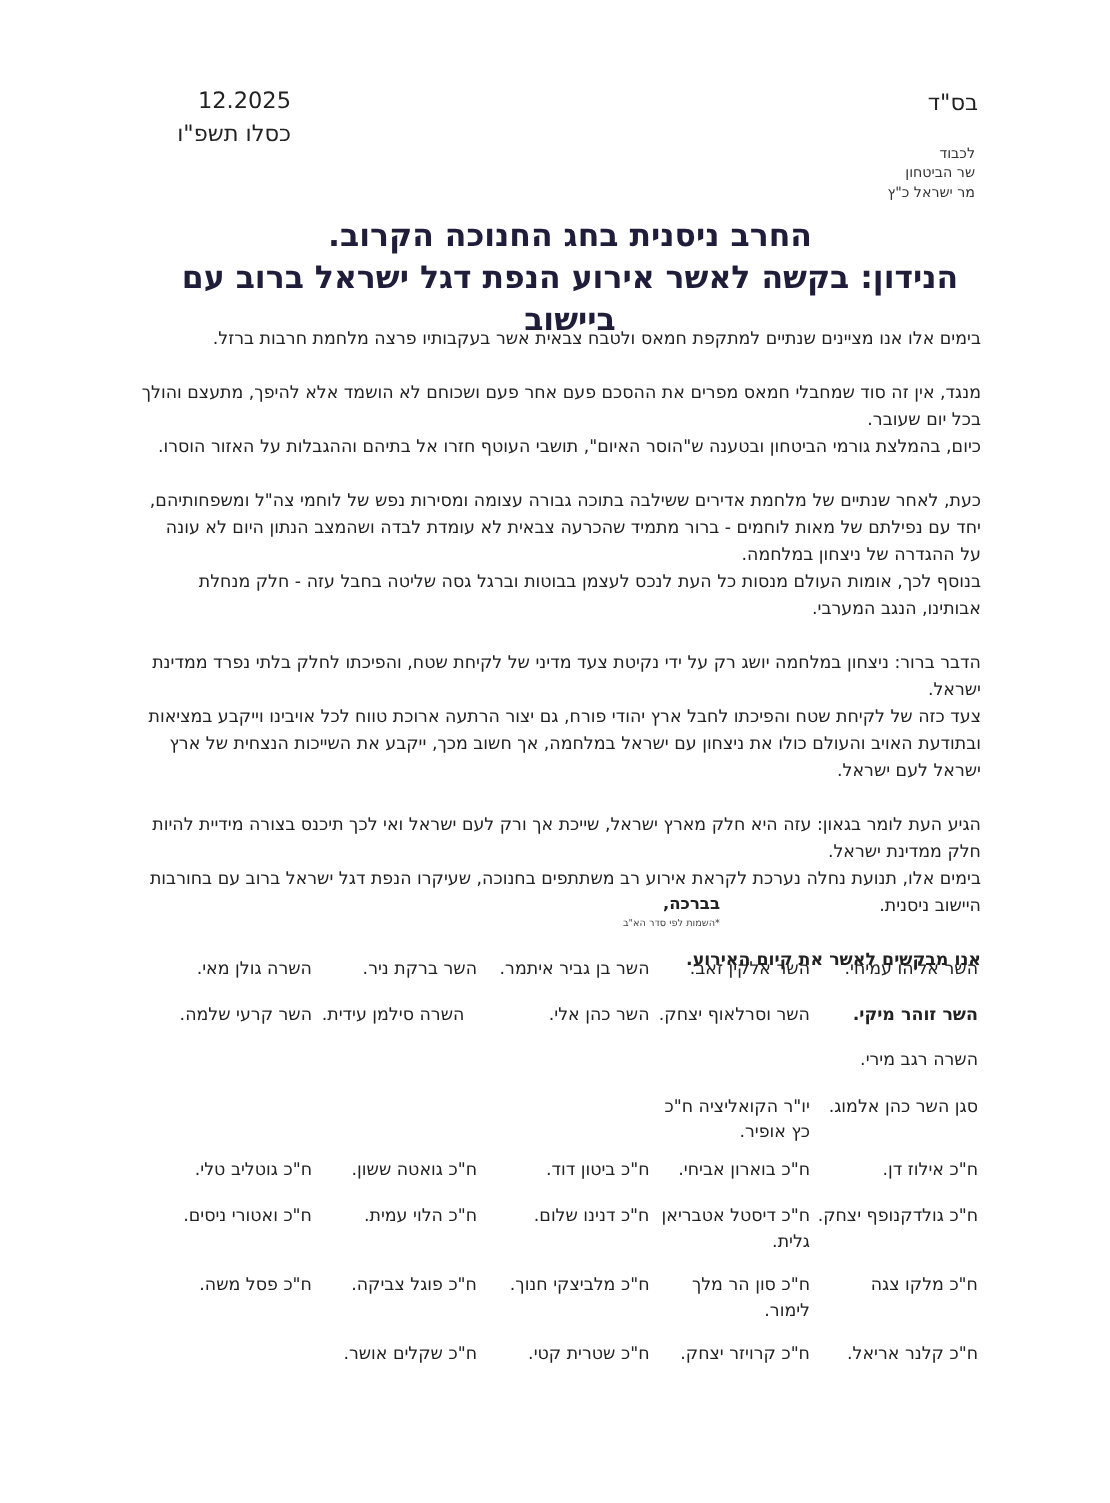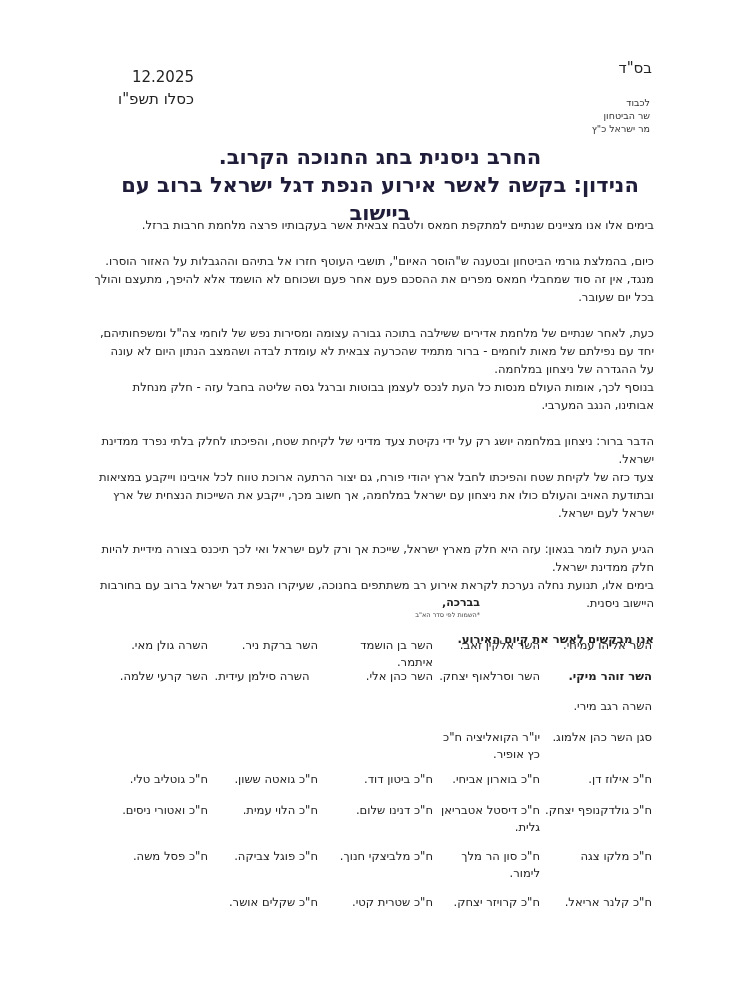--- a/index.html
+++ b/index.html
@@ -1,21 +1,21 @@
 <!DOCTYPE html>
 <html lang="he"><head>
 <meta charset="utf-8">
 <style>
   * { box-sizing: border-box; margin: 0; padding: 0; }
   html, body { width: 740px; height: 1002px; background: #ffffff; overflow: hidden; }
   body { position: relative; font-family: "DejaVu Sans", "Liberation Sans", sans-serif; color: #222222; }
   .page { position: absolute; left: 0; top: 0; width: 740px; height: 1002px; background: #fff; }
 
   .bsd { position: absolute; right: 88px; top: 59px; font-size: 15px; direction: rtl; color: #222; }
-  .date-block { position: absolute; left: 94px; top: 68px; direction: rtl; text-align: right; width: 100px; }
+  .date-block { position: absolute; left: 94px; top: 58px; direction: rtl; text-align: right; width: 100px; }
   .date-greg { font-size: 15px; color: #222; display: block; text-align: right; direction: ltr; }
   .date-heb { font-size: 15px; color: #222; display: block; margin-top: 4px; text-align: right; }
 
   .addressee { position: absolute; right: 90px; top: 96px; direction: rtl; text-align: right; font-size: 9.5px; line-height: 13px; color: #333; }
   .addressee div { display: block; }
 
   .subject { position: absolute; left: 90px; width: 580px; top: 143px; direction: rtl; text-align: center; font-weight: bold; font-size: 21px; line-height: 28px; color: #1f1d3a; font-family: "DejaVu Sans", sans-serif; }
 
   .body-text { position: absolute; left: 94px; width: 560px; top: 216px; direction: rtl; text-align: right; font-size: 11.6px; line-height: 18px; color: #222; }
   .para { margin-bottom: 18px; }
@@ -51,22 +51,22 @@
   <div class="subject">
     <div>החרב ניסנית בחג החנוכה הקרוב.</div>
     <div>הנידון: בקשה לאשר אירוע הנפת דגל ישראל ברוב עם ביישוב</div>
   </div>
 
   <div class="body-text">
     <div class="para">
       <p>בימים אלו אנו מציינים שנתיים למתקפת חמאס ולטבח צבאית אשר בעקבותיו פרצה מלחמת חרבות ברזל.</p>
     </div>
     <div class="para">
+      <p>מנגד, אין זה סוד שמחבלי חמאס מפרים את ההסכם פעם אחר פעם ושכוחם לא הושמד אלא להיפך, מתעצם והולך בכל יום שעובר.</p>
       <p>כיום, בהמלצת גורמי הביטחון ובטענה ש"הוסר האיום", תושבי העוטף חזרו אל בתיהם וההגבלות על האזור הוסרו.</p>
-      <p>מנגד, אין זה סוד שמחבלי חמאס מפרים את ההסכם פעם אחר פעם ושכוחם לא הושמד אלא להיפך, מתעצם והולך בכל יום שעובר.</p>
     </div>
     <div class="para">
       <p>כעת, לאחר שנתיים של מלחמת אדירים ששילבה בתוכה גבורה עצומה ומסירות נפש של לוחמי צה"ל ומשפחותיהם, יחד עם נפילתם של מאות לוחמים - ברור מתמיד שהכרעה צבאית לא עומדת לבדה ושהמצב הנתון היום לא עונה על ההגדרה של ניצחון במלחמה.</p>
       <p>בנוסף לכך, אומות העולם מנסות כל העת לנכס לעצמן בבוטות וברגל גסה שליטה בחבל עזה - חלק מנחלת אבותינו, הנגב המערבי.</p>
     </div>
     <div class="para">
       <p>הדבר ברור: ניצחון במלחמה יושג רק על ידי נקיטת צעד מדיני של לקיחת שטח, והפיכתו לחלק בלתי נפרד ממדינת ישראל.</p>
       <p>צעד כזה של לקיחת שטח והפיכתו לחבל ארץ יהודי פורח, גם יצור הרתעה ארוכת טווח לכל אויבינו וייקבע במציאות ובתודעת האויב והעולם כולו את ניצחון עם ישראל במלחמה, אך חשוב מכך, ייקבע את השייכות הנצחית של ארץ ישראל לעם ישראל.</p>
     </div>
     <div class="para">
@@ -77,21 +77,21 @@
   </div>
 
   <div class="blessing">
     <span class="blessing-word">בברכה,</span>
     <span class="blessing-note">*השמות לפי סדר הא"ב</span>
   </div>
 
   <div class="signatures" id="signatures">
       <div class="sig" style="right: 88px; top: 637px;">השר אליהו עמיחי.</div>
       <div class="sig" style="right: 200px; top: 637px;">השר אלקין זאב.</div>
-      <div class="sig" style="right: 307px; top: 637px;">השר בן הושמד איתמר.</div>
+      <div class="sig" style="right: 307px; top: 637px;">השר בן גביר איתמר.</div>
       <div class="sig" style="right: 422px; top: 637px;">השר ברקת ניר.</div>
       <div class="sig" style="right: 532px; top: 637px;">השרה גולן מאי.</div>
       <div class="sig" style="right: 88px; top: 668px; font-weight: bold;">השר זוהר מיקי.</div>
       <div class="sig" style="right: 200px; top: 668px;">השר וסרלאוף יצחק.</div>
       <div class="sig" style="right: 307px; top: 668px;">השר כהן אלי.</div>
       <div class="sig" style="right: 422px; top: 668px; text-align: center;">השרה סילמן עידית.</div>
       <div class="sig" style="right: 532px; top: 668px;">השר קרעי שלמה.</div>
       <div class="sig" style="right: 88px; top: 698px;">השרה רגב מירי.</div>
       <div class="sig" style="right: 88px; top: 729px;">סגן השר כהן אלמוג.</div>
       <div class="sig" style="right: 200px; top: 729px;">יו"ר הקואליציה ח"כ כץ אופיר.</div>

